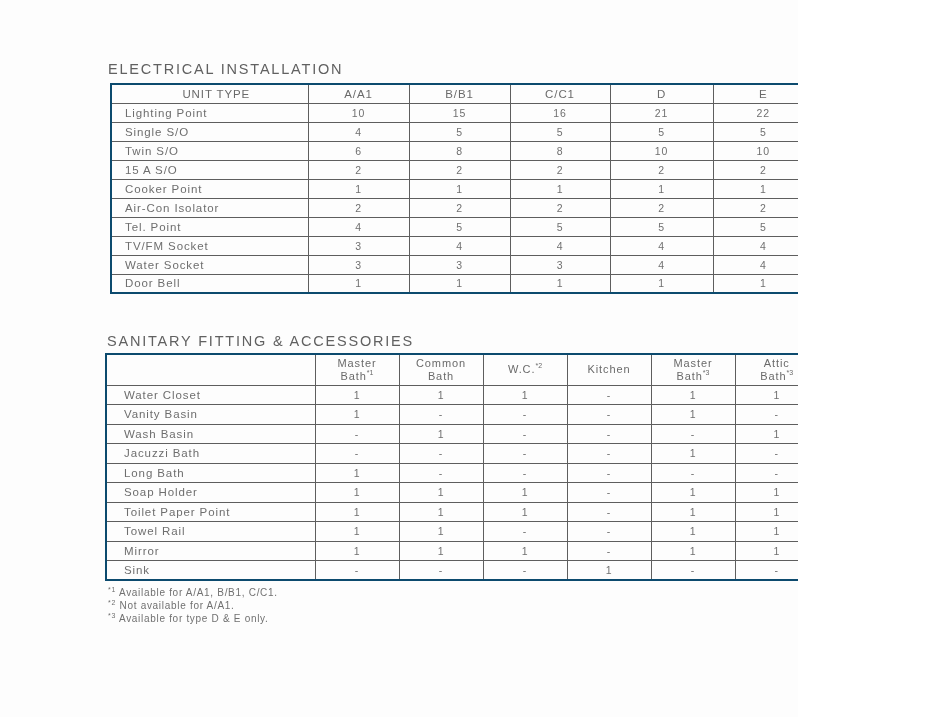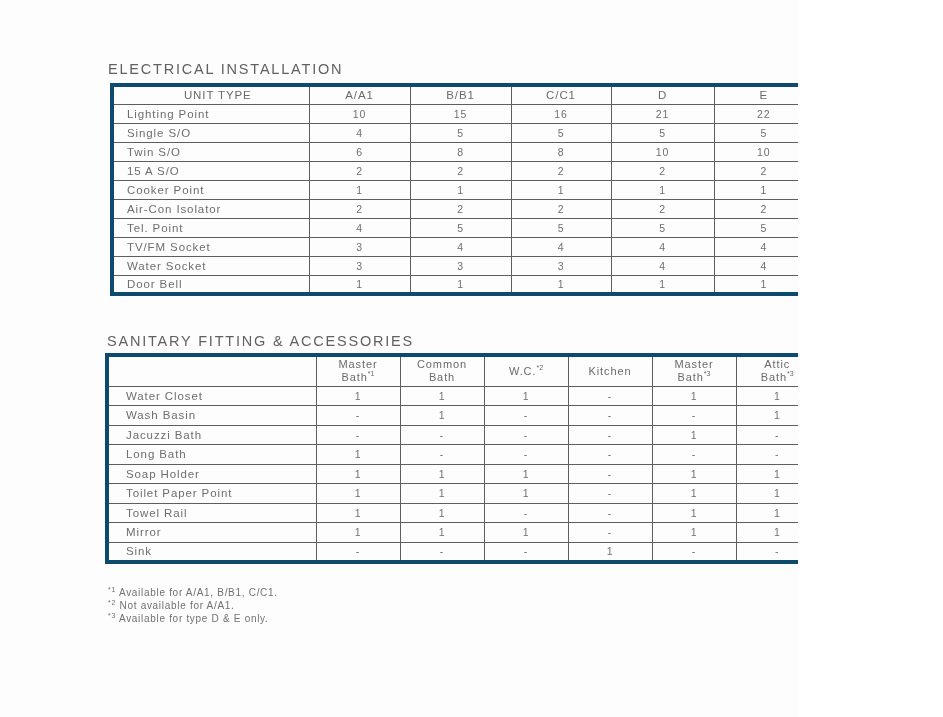--- a/index.html
+++ b/index.html
@@ -20,21 +20,21 @@
     color: #616161;
     white-space: nowrap;
   }
   #electrical-title { left: 108px; top: 61px; }
   #sanitary-title  { left: 107px; top: 333px; }
 
   table.spec {
     position: absolute;
     border-collapse: collapse;
     table-layout: fixed;
-    border: 4px solid #0c4a6e;
+    border: 2px solid #0c4a6e;
   }
   #electrical-table { left: 110px; top: 83px; width: 703px; }
   #sanitary-table   { left: 105px; top: 353px; width: 713px; }
 
   table.spec th, table.spec td {
     border: 1px solid #5e5e5e;
     font-weight: normal;
     letter-spacing: 0.9px;
     padding: 0;
     overflow: hidden;
@@ -229,20 +229,29 @@
         <tr>
           <td class="label">Water Closet</td>
           <td class="val">1</td>
           <td class="val">1</td>
           <td class="val">1</td>
           <td class="val">-</td>
           <td class="val">1</td>
           <td class="val">1</td>
         </tr>
         <tr>
+          <td class="label">Vanity Basin</td>
+          <td class="val">1</td>
+          <td class="val">-</td>
+          <td class="val">-</td>
+          <td class="val">-</td>
+          <td class="val">1</td>
+          <td class="val">-</td>
+        </tr>
+        <tr>
           <td class="label">Wash Basin</td>
           <td class="val">-</td>
           <td class="val">1</td>
           <td class="val">-</td>
           <td class="val">-</td>
           <td class="val">-</td>
           <td class="val">1</td>
         </tr>
         <tr>
           <td class="label">Jacuzzi Bath</td>

